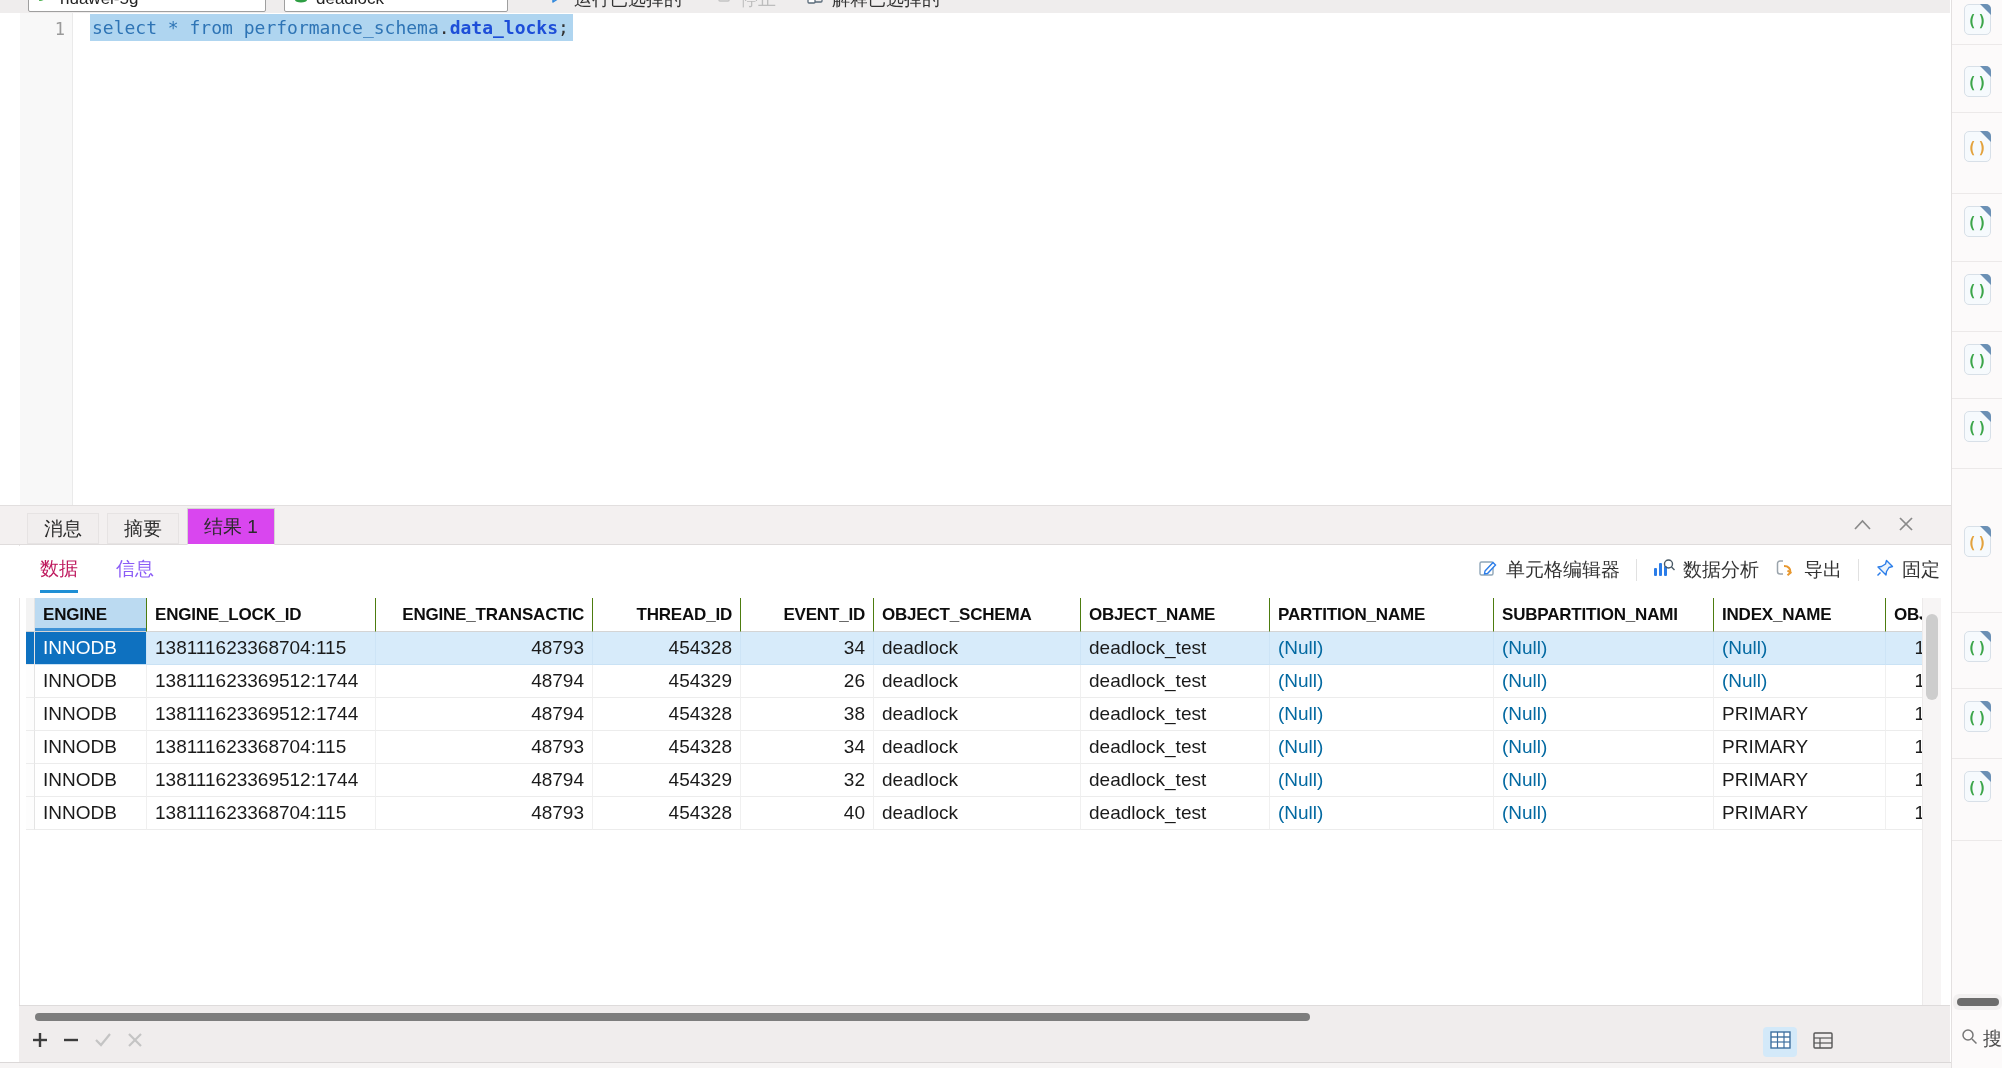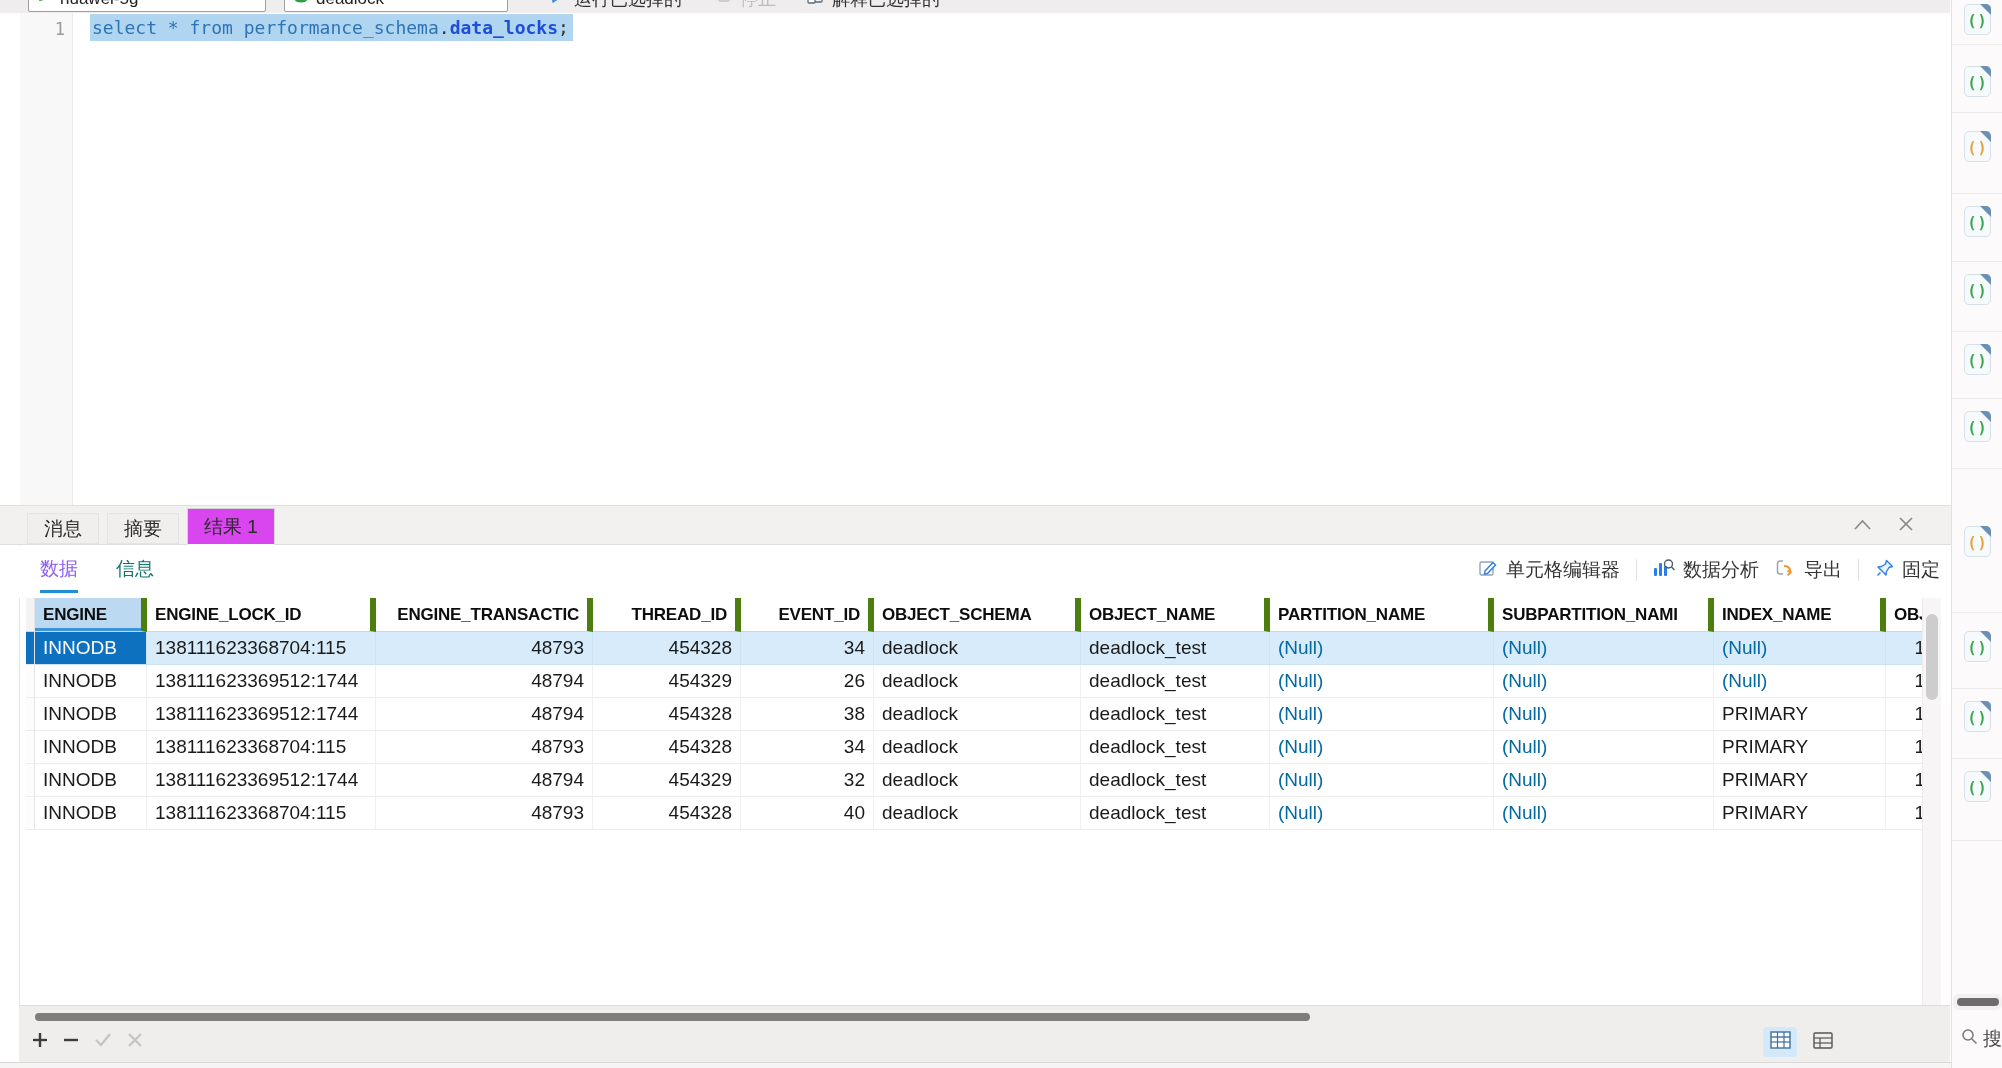--- a/index.html
+++ b/index.html
@@ -32,32 +32,32 @@
   .ident { color:#1d4ed8; font-weight:600; }
   
   .tab-bar { position:absolute; left:0; top:505px; width:1972px; height:40px; background:#f3f0f0; border-top:1px solid #e2dfdf; border-bottom:1px solid #dfdcdc; display:flex; align-items:flex-end; padding-left:27px; }
   .tab { height:31px; padding:0 16px; display:flex; align-items:center; font-size:19px; color:#2b2b2b; background:#f1eeee; border:1px solid #e6e3e3; margin-right:8px; }
   .tab.active { height:37px; background:#d946ef; border:1px solid #d6d3d3; border-bottom:1px solid #fff; margin-bottom:-1px; position:relative; z-index:2; }
   .tabbar-icons { position:absolute; right:58px; top:10px; display:flex; gap:26px; align-items:center; }
   .tabbar-icons .ic { cursor:default; }
   
   .result-toolbar { position:absolute; left:0; top:546px; width:1950px; height:52px; background:#fff; }
   .subtabs { position:absolute; left:40px; top:10px; display:flex; gap:38px; }
-  .subtab { font-size:19px; padding-bottom:8px; color:#8b5cf6; }
+  .subtab { font-size:19px; padding-bottom:8px; color:#be185d; }
   .subtab.active { border-bottom:3px solid #1e8fd5; }
-  .subtab.dim { color:#0f766e; }
+  .subtab.dim { color:#8b5cf6; }
   .rt-actions { position:absolute; right:10px; top:8px; display:flex; align-items:center; gap:16px; height:32px; }
   .action { display:flex; align-items:center; gap:7px; font-size:19px; color:#333; }
   .vsep { width:1px; height:22px; background:#e1e1e1; }
   
   .grid { position:absolute; left:26px; top:598px; }
   .thead, .trow { display:flex; }
   .gcell { width:9px; border-right:1px solid #e4e4e4; border-bottom:1px solid #ececec; background:#fdfdfd; }
   .gcell.gh { background:#f3f3f3; border-bottom:1px solid #d4d4d4; }
-  .hcell { height:34px; line-height:33px; padding:0 8px; font-size:17px; font-weight:700; letter-spacing:-0.2px; color:#0d0d0d; border-right:6px solid #4d7c0f; border-bottom:1px solid #d4d4d4; white-space:nowrap; overflow:hidden; background:#fff; }
+  .hcell { height:34px; line-height:33px; padding:0 8px; font-size:17px; font-weight:700; letter-spacing:-0.2px; color:#0d0d0d; border-right:1px solid #4d7c0f; border-bottom:1px solid #d4d4d4; white-space:nowrap; overflow:hidden; background:#fff; }
   .hcell.selcol { background:#bbdaf1; box-shadow:inset 0 -3px 0 #3e92d6; }
   .cell { height:33px; line-height:32px; padding:0 8px; font-size:19px; color:#1a1a1a; border-right:1px solid #f0f0f0; border-bottom:1px solid #ececec; white-space:nowrap; overflow:hidden; background:#fff; }
   .c0 { width:112px; } .c1 { width:229px; } .c2 { width:217px; text-align:right; }
   .c3 { width:148px; text-align:right; } .c4 { width:133px; text-align:right; }
   .c5 { width:207px; } .c6 { width:189px; } .c7 { width:224px; }
   .c8 { width:220px; } .c9 { width:172px; } .c10 { width:48px; text-align:right; }
   .nul { color:#0369a1; }
   .trow.sel .cell { background:#d7ebfa; border-bottom-color:#c9e2f5; border-right-color:#cde4f6; }
   .trow.sel .cell.c0 { background:#0e71c0; color:#fff; }
   .trow.sel .gcell { background:#0e71c0; }

